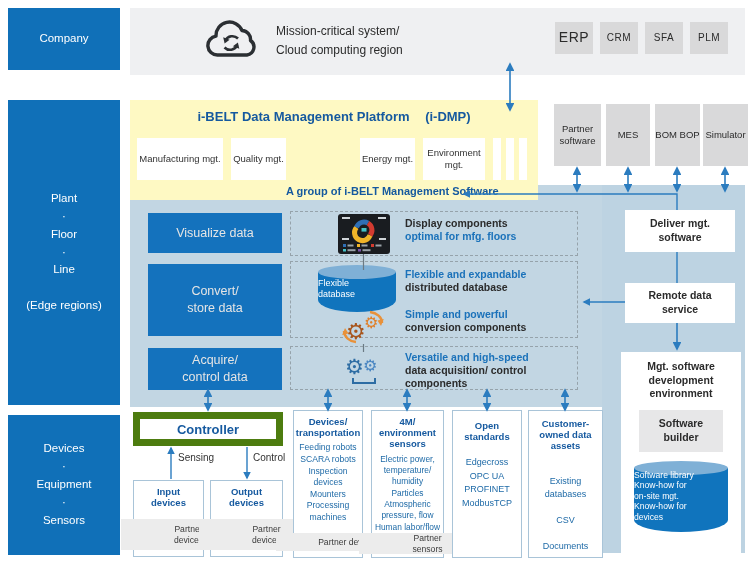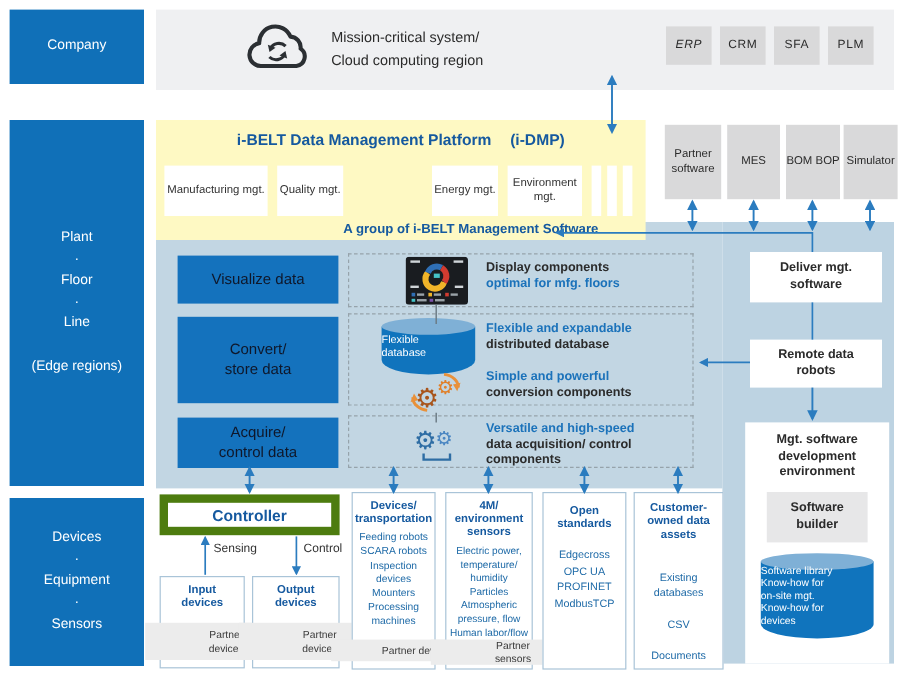--- a/index.html
+++ b/index.html
@@ -2,21 +2,21 @@
 <html><head>
 <meta charset="utf-8">
 <style>
   html,body{margin:0;padding:0;}
   body{width:750px;height:565px;position:relative;background:#ffffff;
        font-family:"Liberation Sans", sans-serif;color:#2b2b2b;overflow:hidden;}
   .abs{position:absolute;box-sizing:border-box;}
   .pre{white-space:pre-line;}
   .center{display:flex;align-items:center;justify-content:center;text-align:center;}
   .bluebox{background:#1070b8;color:#ffffff;font-size:11.5px;line-height:1.55;}
-  .action{background:#1472bd;color:#0f172a;font-size:12.5px;line-height:1.35;}
+  .action{background:#1472bd;color:#e5e5e5;font-size:12.5px;line-height:1.35;}
   .graybox{background:#d9d9da;color:#2b2b2b;font-size:9.5px;line-height:1.25;}
   .whitebox{background:#ffffff;}
   .modulebox{background:#ffffff;color:#333;font-size:9.5px;line-height:1.3;}
   .dashed{border:1px dashed #96a3ab;}
   .desc{font-weight:bold;font-size:10.5px;line-height:1.25;}
   .blue-t{color:#1b72ba;}
   .dark-t{color:#2b2b2b;}
   .accent{color:#15599f;font-weight:bold;}
   .col{background:#fff;border:1px solid #a9c4d8;display:flex;flex-direction:column;
        align-items:center;padding:5px 2px 6px 2px;}
@@ -60,21 +60,21 @@
     <svg width="60" height="48" viewBox="0 0 60 48">
       <path d="M15.5 38 a9.5 9.5 0 0 1 -1.5-18.9 A13.5 13.5 0 0 1 40 13.5 a9 9 0 0 1 8.5 10 A8 8 0 0 1 45 38 Z" fill="none" stroke="#2b2f33" stroke-width="3.4" stroke-linejoin="round"></path>
       <path d="M36 21.5 a8 8 0 0 0 -12.8 2.2" fill="none" stroke="#2b2f33" stroke-width="2.6"></path>
       <polygon points="21.2,20.3 22.6,26.4 27.6,22.7" fill="#2b2f33"></polygon>
       <path d="M22.5 30.5 a8 8 0 0 0 12.8 -2.2" fill="none" stroke="#2b2f33" stroke-width="2.6"></path>
       <polygon points="37.3,31.7 35.9,25.6 30.9,29.3" fill="#2b2f33"></polygon>
     </svg>
   </div>
   <div class="abs pre" style="left:146px;top:14px;font-size:12px;line-height:1.55;color:#2b2b2b;">Mission-critical system/
 Cloud computing region</div>
-  <div class="abs graybox center" style="left:425px;top:14px;width:38px;height:32px;font-size:10px;letter-spacing:0.5px;font-style:italic;">ERP</div>
+  <div class="abs graybox center" style="left:425px;top:14px;width:38px;height:32px;font-size:14px;letter-spacing:0.5px;">ERP</div>
   <div class="abs graybox center" style="left:470px;top:14px;width:38px;height:32px;font-size:10px;letter-spacing:0.5px;">CRM</div>
   <div class="abs graybox center" style="left:515px;top:14px;width:38px;height:32px;font-size:10px;letter-spacing:0.5px;">SFA</div>
   <div class="abs graybox center" style="left:560px;top:14px;width:38px;height:32px;font-size:10px;letter-spacing:0.5px;">PLM</div>
 </div>
 
 <div class="abs" style="left:130px;top:185px;width:472px;height:222px;background:#c2d6e3;"></div>
 <div class="abs" style="left:602px;top:185px;width:143px;height:368px;background:#bdd3e2;"></div>
 
 <div class="abs" style="left:130px;top:100px;width:408px;height:100px;background:#fef9c3;">
   <div class="abs" style="left:0;top:9px;width:100%;text-align:center;font-size:13px;">
@@ -173,21 +173,21 @@
   <div class="desc dark-t">conversion components</div>
 </div>
 <div class="abs" style="left:405px;top:351px;width:168px;">
   <div class="desc blue-t">Versatile and high-speed</div>
   <div class="desc dark-t">data acquisition/ control components</div>
 </div>
 
 <div class="abs whitebox center pre" style="left:625px;top:210px;width:110px;height:42px;font-size:10.5px;font-weight:bold;line-height:1.3;">Deliver mgt.
 software</div>
 <div class="abs whitebox center pre" style="left:625px;top:283px;width:110px;height:40px;font-size:10.5px;font-weight:bold;line-height:1.3;">Remote data
-robots</div>
+service</div>
 <div class="abs whitebox" style="left:621px;top:352px;width:120px;height:201px;">
   <div class="pre" style="font-size:10.5px;font-weight:bold;line-height:1.3;text-align:center;padding-top:8px;">Mgt. software
 development
 environment</div>
   <div class="center pre" style="margin:9px auto 0 auto;width:84px;height:42px;background:#e7e7e8;font-size:10.5px;font-weight:bold;line-height:1.3;color:#2b2b2b;">Software
 builder</div>
   <div class="cyl" style="margin:16px auto 0 auto;width:94px;height:64px;">
     <div class="cyltext pre" style="font-size:8.6px;line-height:1.22;padding-top:2px;">Software library
 Know-how for
 on-site mgt.

